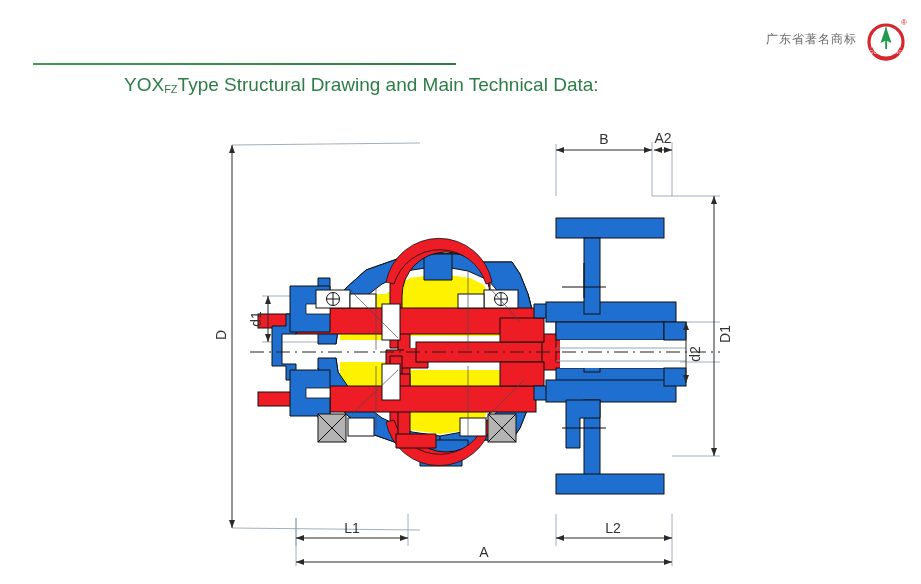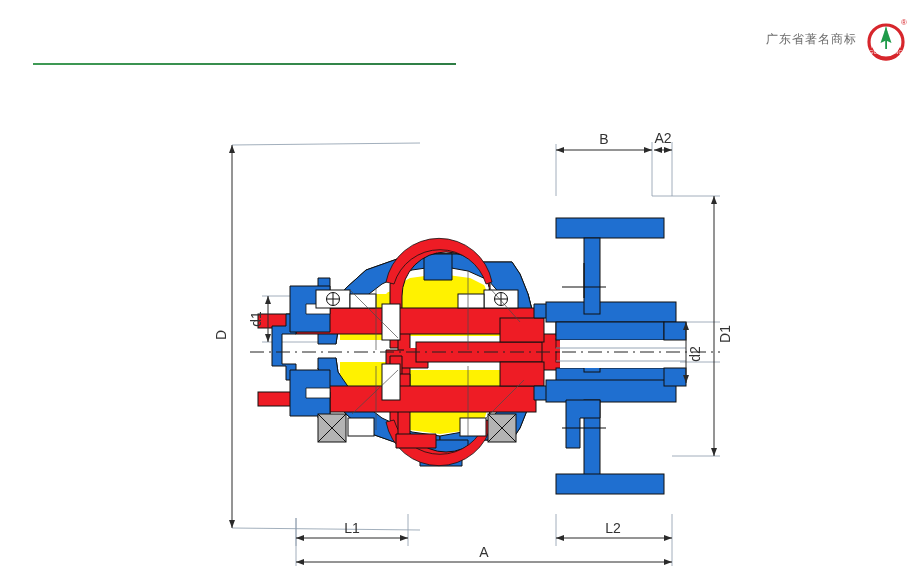--- a/index.html
+++ b/index.html
@@ -42,20 +42,21 @@
 </head>
 <body>
 
 <div id="root">
 
   <div class="hdr">
 
 
     <div class="title-rule"></div>
 
+    <div class="title-en"><span>YOX</span><sub>FZ</sub><span>Type Structural Drawing and Main Technical Data:</span></div>
 
     <div class="brand">
       <span class="brand-txt">广东省著名商标</span>
       <span class="logo-wrap">
         <svg width="44" height="46" viewBox="0 0 44 46">
           <text x="36" y="9" font-size="8" fill="#d7262c">®</text>
           <circle cx="21" cy="26" r="17" fill="#ffffff" stroke="#d7262c" stroke-width="3.2"></circle>
           <path d="M21 11 L26.5 27 L21 24.5 L15.5 27 Z" fill="#1f9b4a"></path>
           <path d="M21 9.5 L22.4 16 L21 15 L19.6 16 Z" fill="#1f9b4a"></path>
           <rect x="20.2" y="24" width="1.8" height="9" fill="#1f9b4a"></rect>

